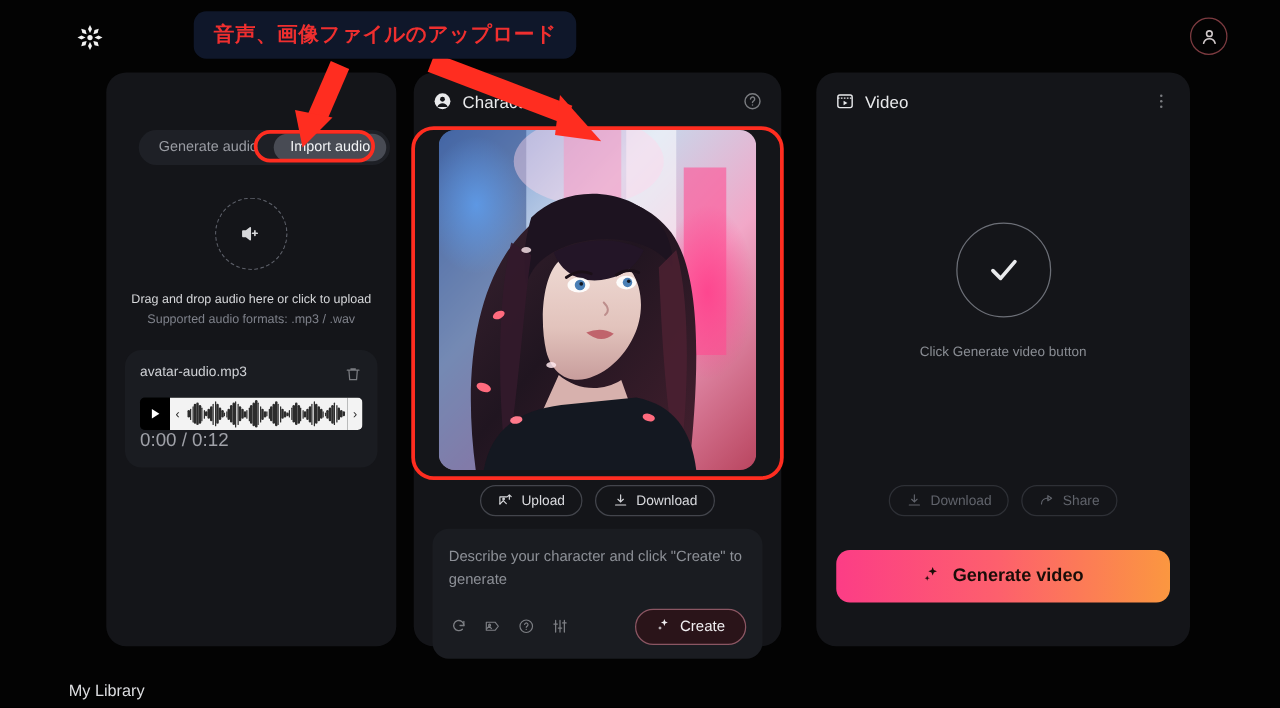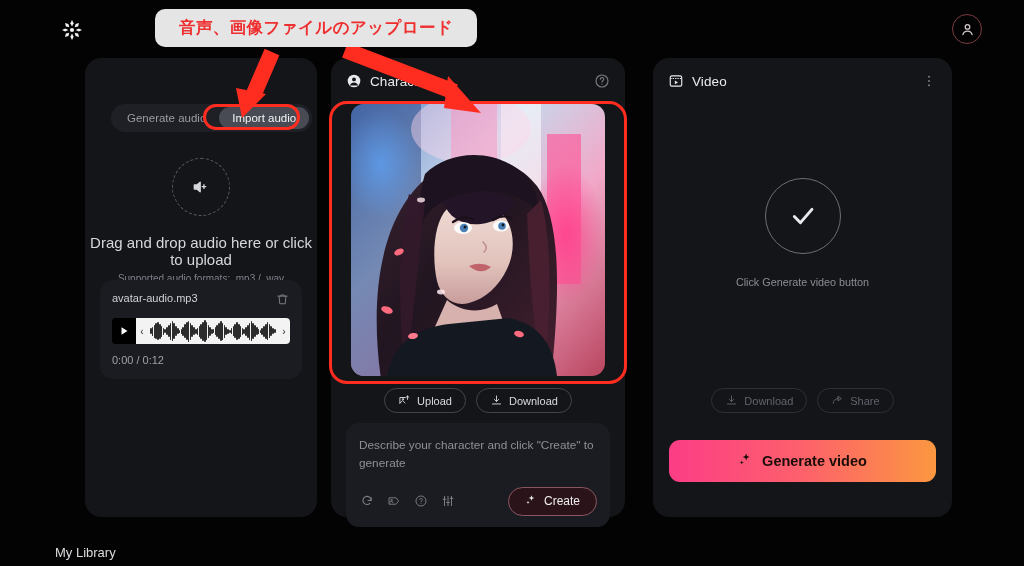--- a/index.html
+++ b/index.html
@@ -36,37 +36,37 @@
   
   .seg { position: absolute; left: 26px; top: 46px; display: flex; align-items: center;
          background: #1e2026; border-radius: 999px; padding: 3px; }
   .seg-item { font-size: 11.5px; color: #9a9ca3; padding: 5px 13px; border-radius: 999px; white-space: nowrap; }
   .seg-item.on { background: #484b54; color: #f2f3f5; }
 
   .drop { position: absolute; left: 0; right: 0; top: 100px; text-align: center; }
   .drop-circle { width: 58px; height: 58px; margin: 0 auto 18px;
                  border: 1.6px dashed #5a5d66; border-radius: 50%;
                  display: flex; align-items: center; justify-content: center; }
-  .drop-t1 { font-size: 15px; color: #d6d7da; }
+  .drop-t1 { font-size: 10px; color: #d6d7da; }
   .drop-t2 { font-size: 10px; color: #7e818a; margin-top: 5px; }
 
   .aplayer { position: absolute; left: 15px; right: 15px; top: 222px;
              background: #1a1c21; border-radius: 13px; padding: 12px 12px 13px; }
   .ap-row { display: flex; align-items: flex-start; }
   .ap-name { font-size: 11px; color: #cfd1d5; flex: 1; }
   .ap-trash { width: 15px; height: 15px; opacity: .6; }
   .ap-bar { display: flex; align-items: stretch; height: 26px; margin-top: 11px;
             border-radius: 4px; overflow: hidden; background: #0b0c0e; }
   .ap-play { width: 24px; background: #000; display: flex; align-items: center; justify-content: center; }
   .ap-handle { width: 12px; background: #f3f3f3; display: flex; align-items: center;
                justify-content: center; color: #2a2a2a; font-size: 10px; }
   .ap-wave { flex: 1; background: #f3f3f3; display: flex; align-items: center;
              justify-content: space-between; padding: 0 2px; }
   .ap-wave i { display: block; width: 1.6px; background: #2c2c2c; border-radius: 1px; }
-  .ap-time { font-size: 11px; color: #9fa1a8; margin-top: 10px; }
+  .ap-time { font-size: 15px; color: #9fa1a8; }
 
   
   .char-img { position: absolute; left: 20px; top: 46px; width: 254px; height: 272px;
               border-radius: 13px; overflow: hidden; }
   .char-img svg { display: block; width: 100%; height: 100%; }
 
   .char-actions { position: absolute; left: 0; right: 0; top: 330px;
                   display: flex; gap: 10px; justify-content: center; }
   .pill { display: flex; align-items: center; gap: 6px; font-size: 11px; color: #d9dade;
           border: 1px solid #43454c; border-radius: 999px; padding: 5px 13px; }
@@ -93,22 +93,22 @@
                  display: flex; gap: 10px; justify-content: center; }
   .gen-btn { position: absolute; left: 16px; right: 16px; top: 382px; height: 42px;
              border-radius: 11px; display: flex; align-items: center; justify-content: center;
              gap: 9px; font-size: 14.5px; font-weight: bold; color: #1a0d08;
              background: linear-gradient(90deg, #fc3d86 0%, #fd5f6d 48%, #fb9740 100%); }
 
   
   .footer { position: absolute; left: 55px; bottom: 6px; font-size: 13px; color: #dcdde0; }
 
   
-  .callout { position: absolute; left: 155px; top: 9px; background: #e5e5e5;
-             border-radius: 10px; padding: 8px 24px; font-size: 16.5px; font-weight: bold;
+  .callout { position: absolute; left: 155px; top: 9px; background: #0f172a;
+             border-radius: 10px; padding: 8px 16px; font-size: 16.5px; font-weight: bold;
              color: #ef2f2f; letter-spacing: .4px; white-space: nowrap;
              font-family: "DejaVu Sans", sans-serif; }
   .hl { position: absolute; border: 3.4px solid #ff2d20; border-radius: 999px; }
   .hl-import { left: 203px; top: 104px; width: 97px; height: 26px; }
   .hl-img { left: 329px; top: 101px; width: 298px; height: 283px; border-radius: 18px; }
   .arrow-svg { position: absolute; left: 0; top: 0; width: 1024px; height: 566px;
                pointer-events: none; }
 </style>
 </head>
 <body>

